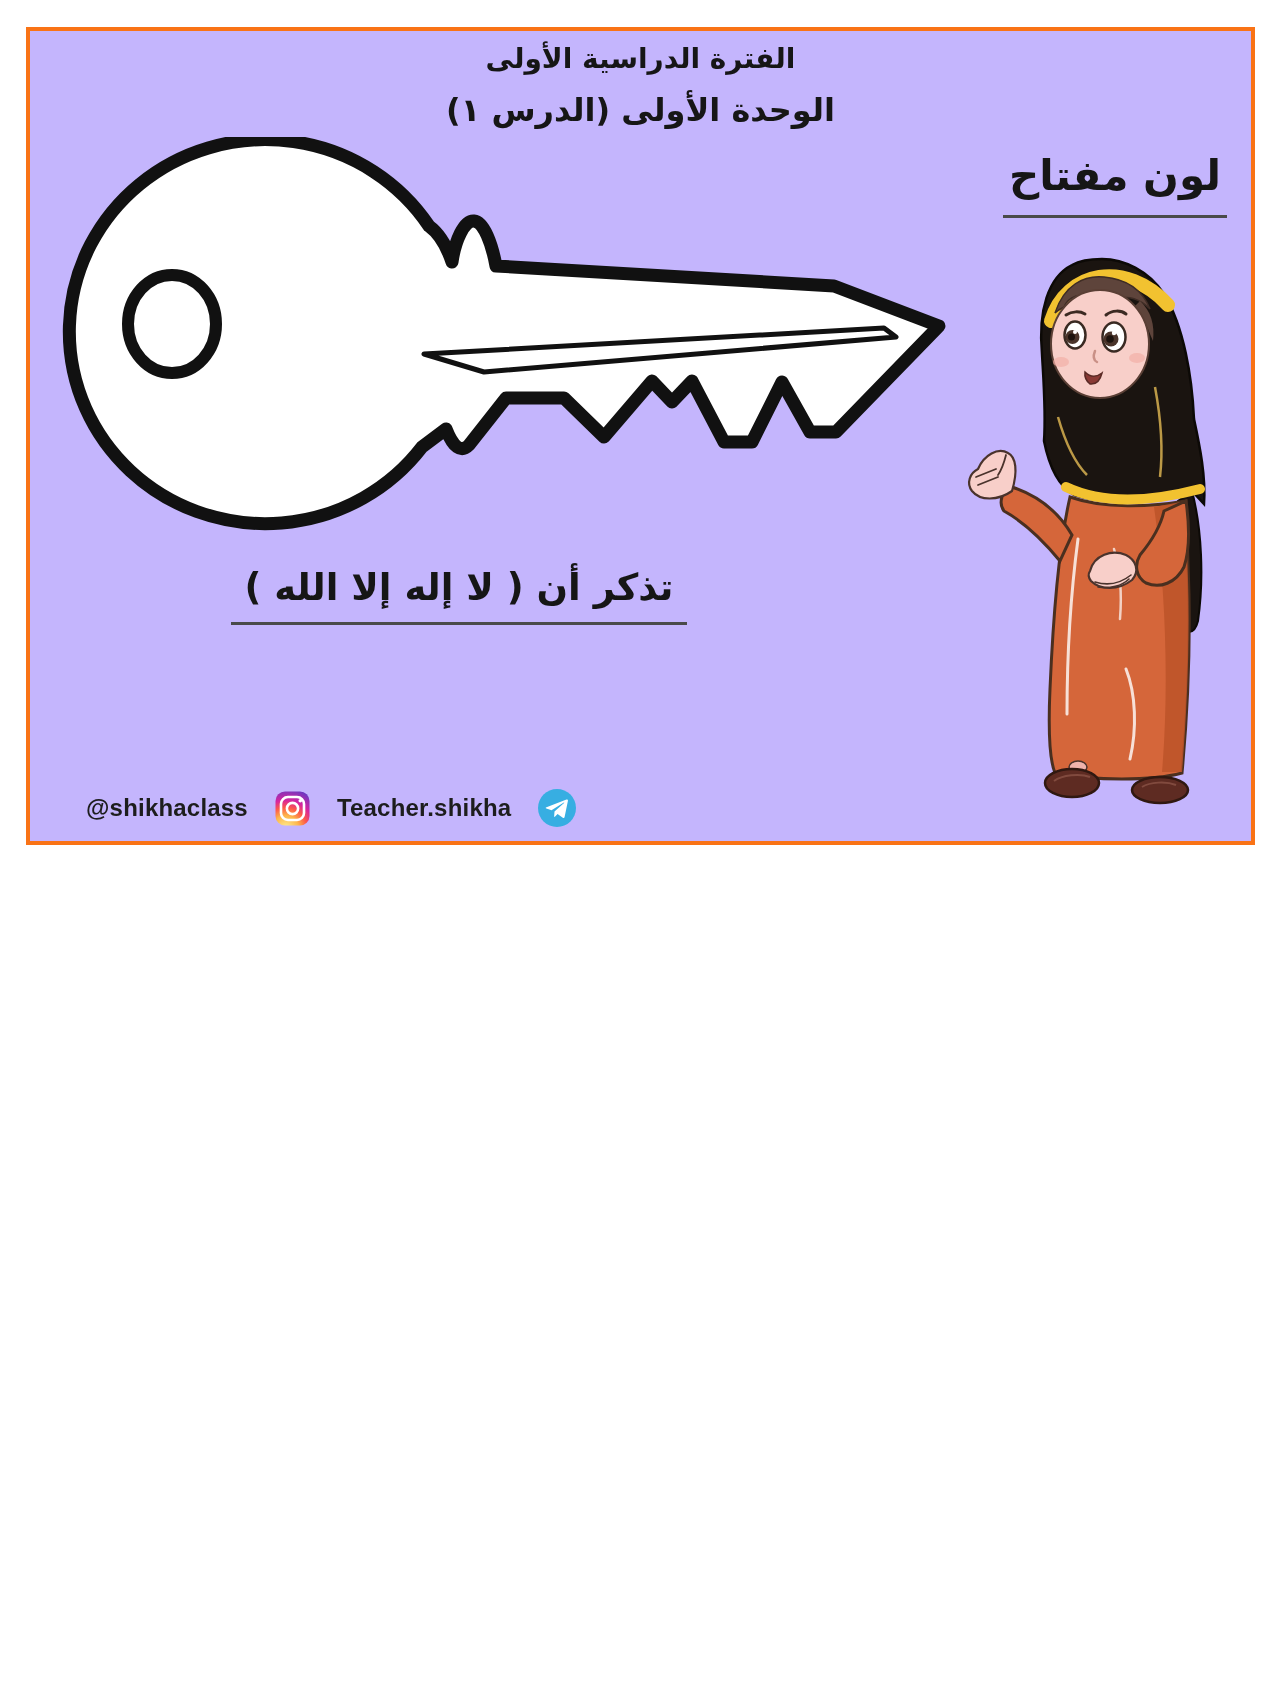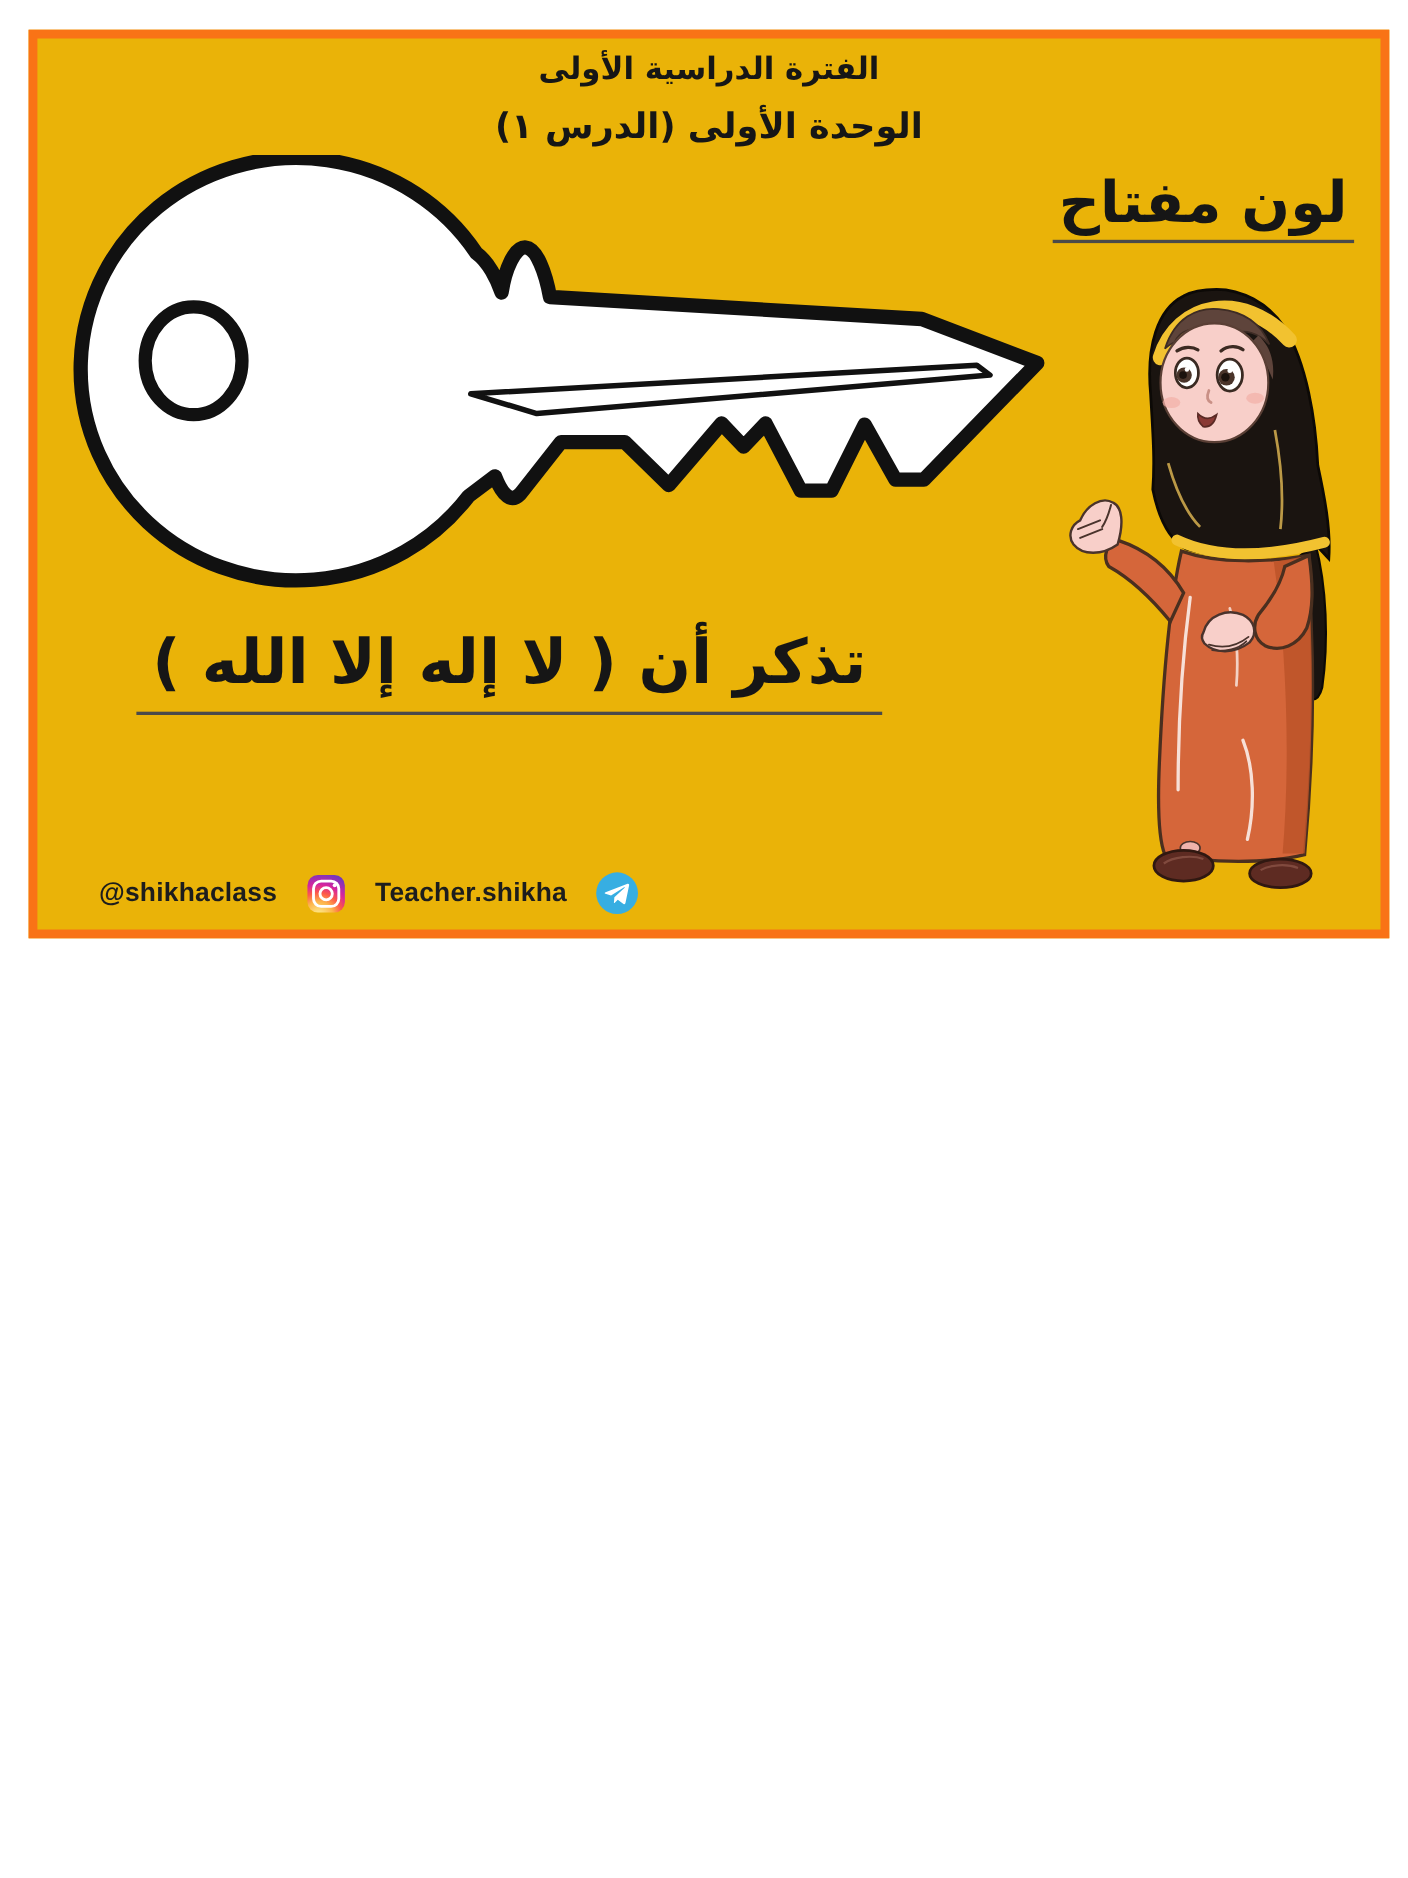--- a/index.html
+++ b/index.html
@@ -3,40 +3,40 @@
 <meta charset="utf-8">
 <style>
   html,body{margin:0;padding:0;}
   body{
     width:1280px;height:1707px;position:relative;background:#ffffff;
     font-family:"DejaVu Sans","Liberation Sans",sans-serif;color:#161616;
     overflow:hidden;
   }
   .worksheet-box{
     position:absolute;left:26px;top:27px;width:1221px;height:810px;
-    border:8px solid #f97316;background:#eab308;
+    border:4px solid #f97316;background:#c4b5fd;
   }
   .header{
     position:absolute;left:0;top:10px;width:100%;text-align:center;
     direction:rtl;font-weight:bold;
   }
   .header-line1{font-size:28px;line-height:1.3;}
   .header-line2{font-size:32px;line-height:1.3;margin-top:13px;}
   .activity-title{
     position:absolute;top:122px;right:24px;direction:rtl;
-    font-size:52px;font-weight:bold;line-height:1.1;
-    border-bottom:3px solid #4a4a4a;padding:0 6px 4px 6px;
+    font-size:42px;font-weight:bold;line-height:1.1;
+    border-bottom:3px solid #4a4a4a;padding:0 6px 16px 6px;
   }
   .key-illustration{position:absolute;left:29px;top:106px;width:890px;height:425px;}
   .girl-illustration{position:absolute;left:924px;top:218px;width:255px;height:560px;}
   .reminder{
     position:absolute;left:54px;top:536px;width:750px;text-align:center;
     direction:rtl;font-weight:bold;
   }
-  .reminder-line1{font-size:56px;line-height:1.15;}
+  .reminder-line1{font-size:37px;line-height:1.15;}
   .reminder-line1 .u{border-bottom:3px solid #4a4a4a;padding:0 14px 12px 14px;display:inline-block;}
   .reminder-line2{font-size:57px;line-height:1.15;margin-top:4px;}
   .reminder-line2 .u{border-bottom:3px solid #4a4a4a;padding:0 22px 12px 22px;display:inline-block;}
   .footer{
     position:absolute;left:56px;top:755px;height:44px;
     display:flex;align-items:center;gap:26px;direction:ltr;
   }
   .footer-handle{
     font-family:"Liberation Sans","DejaVu Sans",sans-serif;
     font-size:24px;font-weight:700;color:#1d1d1d;letter-spacing:0.2px;

